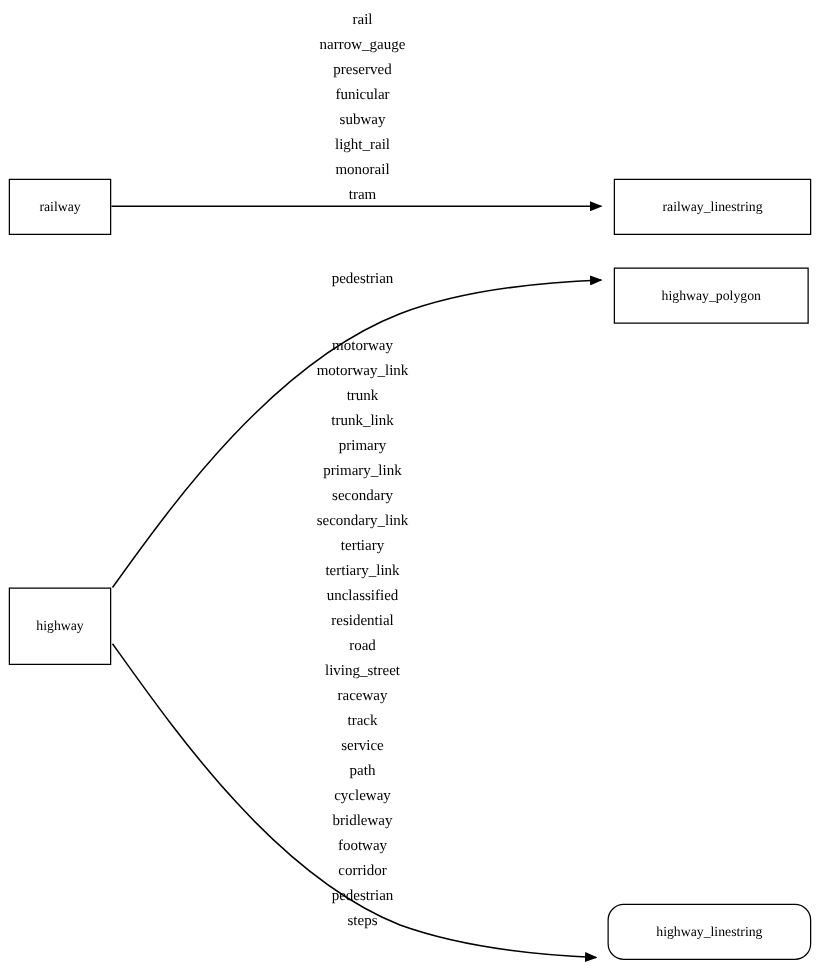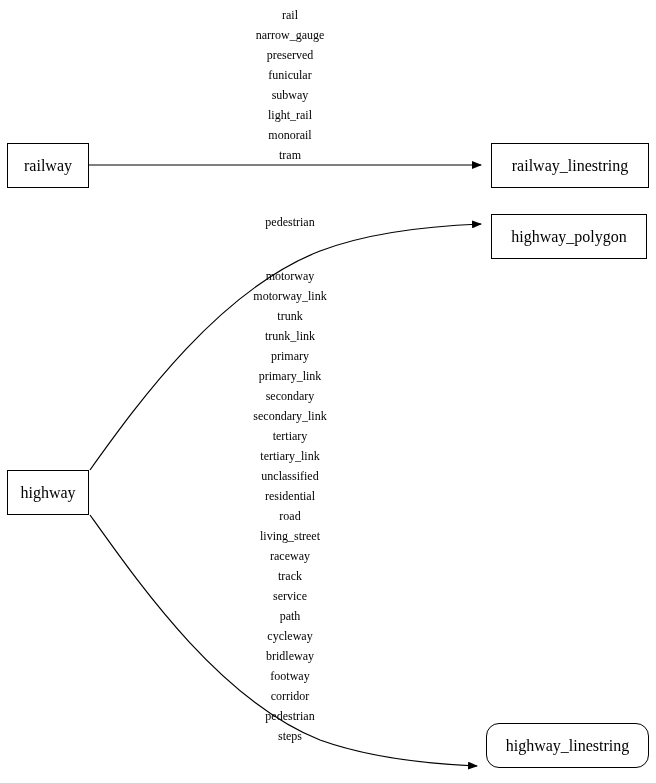--- a/index.html
+++ b/index.html
@@ -15,21 +15,21 @@
     font-family: "Liberation Serif", serif;
     overflow: hidden;
   }
   .node {
     position: absolute;
     box-sizing: border-box;
     border: 1px solid #000000;
     background: #ffffff;
     color: #000000;
     font-family: "Liberation Serif", serif;
-    font-size: 16px;
+    font-size: 11px;
     display: flex;
     align-items: center;
     justify-content: center;
     white-space: nowrap;
   }
   .edge-label {
     position: absolute;
     color: #000000;
     font-family: "Liberation Serif", serif;
     font-size: 12px;
@@ -70,21 +70,21 @@
   </div>
 
   <div class="node" style="left:491px; top:143px; width:158px; height:45px;">
     <span>railway_linestring</span>
   </div>
 
   <div class="node" style="left:491px; top:214px; width:156px; height:45px;">
     <span>highway_polygon</span>
   </div>
 
-  <div class="node" style="left:7px; top:470px; width:82px; height:45px;">
+  <div class="node" style="left:7px; top:470px; width:82px; height:62px;">
     <span>highway</span>
   </div>
 
   <div class="node" style="left:486px; top:723px; width:163px; height:45px;border-radius:13px;">
     <span>highway_linestring</span>
   </div>
 
   <div class="edge-label" style="left:231px; top:5px; width:118px;">rail
 narrow_gauge
 preserved

